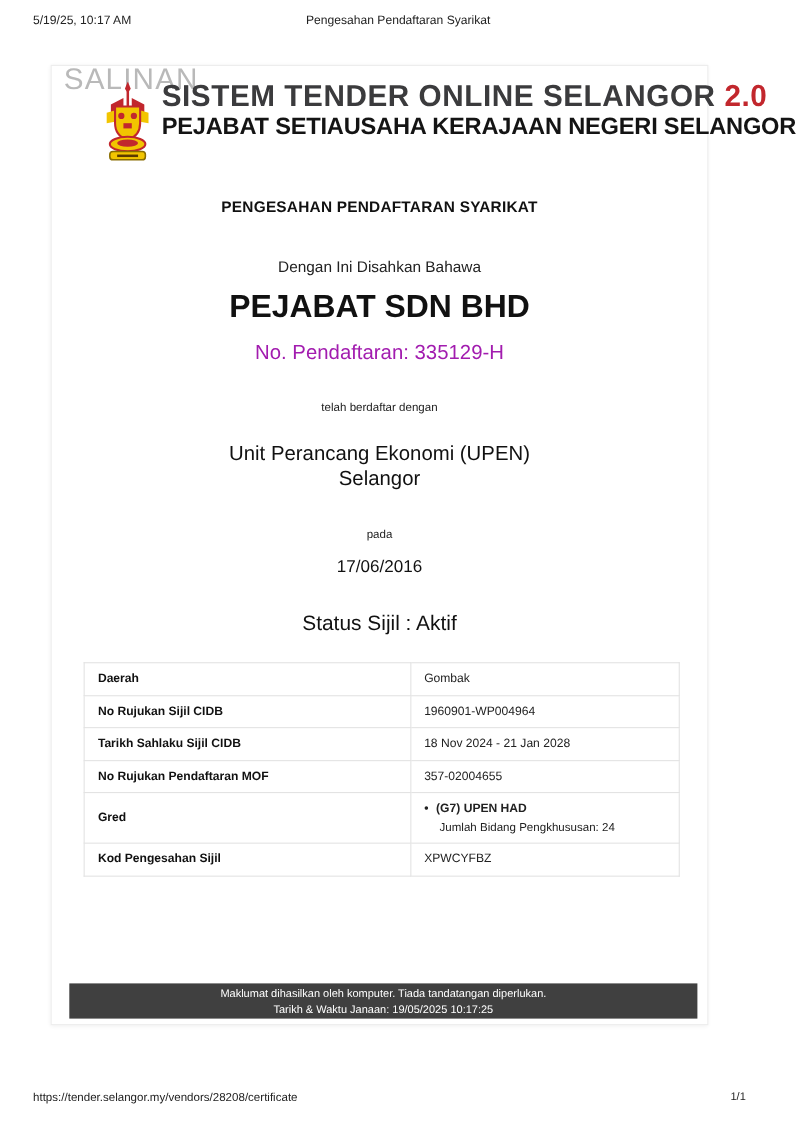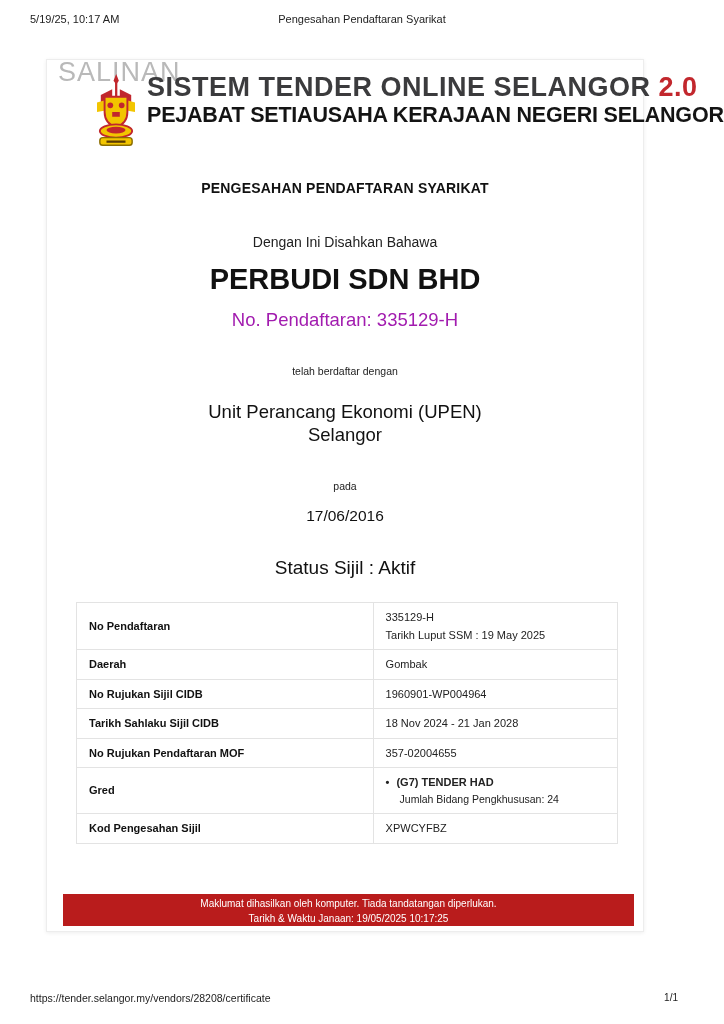--- a/index.html
+++ b/index.html
@@ -70,21 +70,21 @@
   }
   table.details td.lbl{width:50.2%;font-weight:bold;color:#111;}
   .val2{margin-top:1px;}
   .bullet-line{font-weight:bold;}
   .bullet-line::before{content:"\2022";margin-right:7px;font-weight:bold;}
   .bullet-sub{margin-left:14px;font-size:10.5px;margin-top:1px;}
 
   
   .foot-banner{
     position:absolute;left:16px;top:834px;width:571px;height:32px;
-    background:#b91c1c;color:#ffffff;text-align:center;
+    background:#404040;color:#ffffff;text-align:center;
     font-size:10px;line-height:15px;padding-top:2px;box-sizing:border-box;
   }
 </style>
 </head>
 <body>
 
 <div class="print-head-date">5/19/25, 10:17 AM</div>
 <div class="print-head-title">Pengesahan Pendaftaran Syarikat</div>
 
 <div class="card">
@@ -114,60 +114,53 @@
       <rect x="20" y="70" width="20" height="2.4" fill="#5b3a00"></rect>
     </svg>
     <div class="brand-text">
       <div class="brand-line1"><span>SISTEM TENDER ONLINE SELANGOR </span><span class="ver">2.0</span></div>
       <div class="brand-line2">PEJABAT SETIAUSAHA KERAJAAN NEGERI SELANGOR</div>
     </div>
   </div>
 
   <div class="ctr heading">PENGESAHAN PENDAFTARAN SYARIKAT</div>
   <div class="ctr intro">Dengan Ini Disahkan Bahawa</div>
-  <div class="ctr company">PERBUDI SDN BHD</div>
+  <div class="ctr company">PEJABAT SDN BHD</div>
   <div class="ctr regno">No. Pendaftaran: 335129-H</div>
   <div class="ctr telah">telah berdaftar dengan</div>
   <div class="ctr upen">
     <div>Unit Perancang Ekonomi (UPEN)</div>
     <div>Selangor</div>
   </div>
   <div class="ctr pada">pada</div>
   <div class="ctr cdate">17/06/2016</div>
   <div class="ctr status">Status Sijil : Aktif</div>
 
   <table class="details">
     <tbody>
-      <tr>
-        <td class="lbl">No Pendaftaran</td>
-        <td>
-          <div>335129-H</div>
-          <div class="val2">Tarikh Luput SSM : 19 May 2025</div>
-        </td>
-      </tr>
       <tr>
         <td class="lbl">Daerah</td>
         <td>Gombak</td>
       </tr>
       <tr>
         <td class="lbl">No Rujukan Sijil CIDB</td>
         <td>1960901-WP004964</td>
       </tr>
       <tr>
         <td class="lbl">Tarikh Sahlaku Sijil CIDB</td>
         <td>18 Nov 2024 - 21 Jan 2028</td>
       </tr>
       <tr>
         <td class="lbl">No Rujukan Pendaftaran MOF</td>
         <td>357-02004655</td>
       </tr>
       <tr>
         <td class="lbl">Gred</td>
         <td>
-          <div class="bullet-line">(G7) TENDER HAD</div>
+          <div class="bullet-line">(G7) UPEN HAD</div>
           <div class="bullet-sub">Jumlah Bidang Pengkhususan: 24</div>
         </td>
       </tr>
       <tr>
         <td class="lbl">Kod Pengesahan Sijil</td>
         <td>XPWCYFBZ</td>
       </tr>
     </tbody>
   </table>
 

